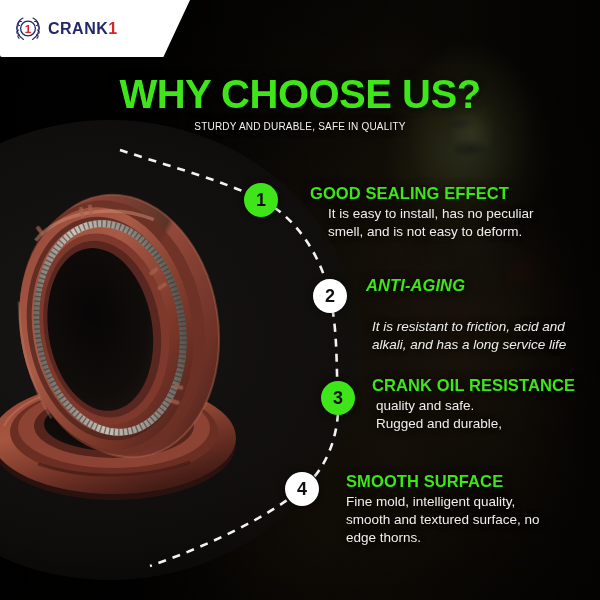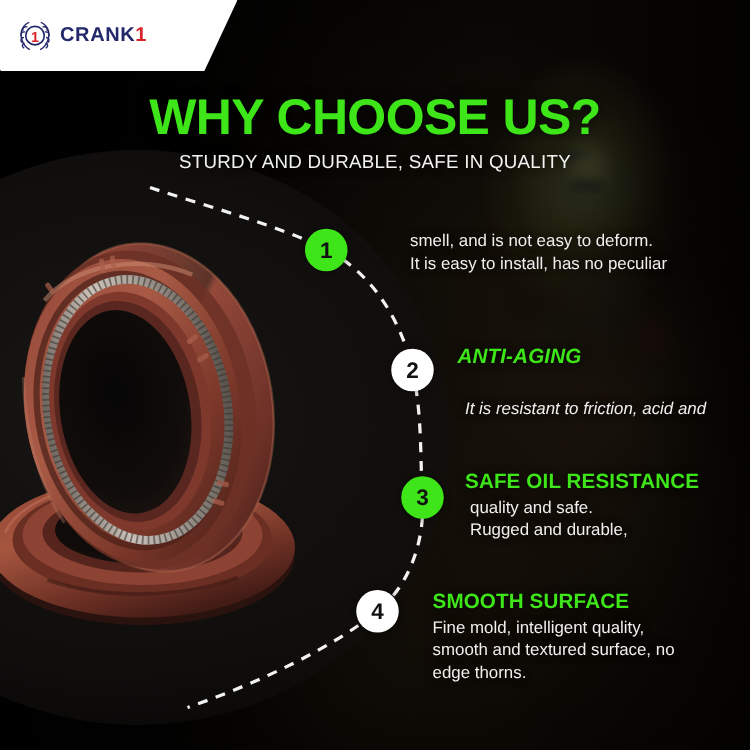--- a/index.html
+++ b/index.html
@@ -90,21 +90,21 @@
     text-align: center;
     font-size: 40px; font-weight: bold;
     letter-spacing: -0.5px;
     color: #3ee519;
     line-height: 1;
     text-shadow: 0 0 10px rgba(0,0,0,.85);
   }
   .subtitle {
     position: absolute; left: 0; right: 0; top: 121px;
     text-align: center;
-    font-size: 15px; color: #f2f2f0;
+    font-size: 10px; color: #f2f2f0;
     letter-spacing: .2px;
     text-shadow: 0 0 8px rgba(0,0,0,.9);
   }
 
   
   .arc { position: absolute; inset: 0; pointer-events: none; }
 
   
   .product { position: absolute; left: -6px; top: 176px; width: 268px; height: 350px; }
 
@@ -262,41 +262,43 @@
         <rect x="172" y="214" width="4" height="10" rx="1.4" transform="rotate(112 174 219)"></rect>
         <rect x="166" y="228" width="4" height="10" rx="1.4" transform="rotate(116 168 233)"></rect>
       </g>
     </g>
   </svg>
 
   <div class="badge green" style="left:244px; top:183px;">
     <span>1</span>
   </div>
   <div class="feature" style="left:310px; top:184px; width:262px;">
+    <h3>GOOD SEALING EFFECT</h3>
     <p style="padding-left:18px;">
+      <span>It is easy to install, has no peculiar</span>
       <span>smell, and is not easy to deform.</span>
-      <span>It is easy to install, has no peculiar</span>
     </p>
   </div>
 
   <div class="badge white" style="left:313px; top:279px;">
     <span>2</span>
   </div>
   <div class="feature" style="left:366px; top:276px; width:234px;font-style:italic;">
     <h3>ANTI-AGING</h3>
     <p style="padding-left:6px;margin-top:23px;">
       <span>It is resistant to friction, acid and</span>
+      <span>alkali, and has a long service life</span>
     </p>
   </div>
 
   <div class="badge green" style="left:321px; top:381px;">
     <span>3</span>
   </div>
   <div class="feature" style="left:372px; top:376px; width:226px;">
-    <h3>SAFE OIL RESISTANCE</h3>
+    <h3>CRANK OIL RESISTANCE</h3>
     <p style="padding-left:4px;">
       <span>quality and safe.</span>
       <span>Rugged and durable,</span>
     </p>
   </div>
 
   <div class="badge white" style="left:285px; top:472px;">
     <span>4</span>
   </div>
   <div class="feature" style="left:346px; top:472px; width:248px;">

